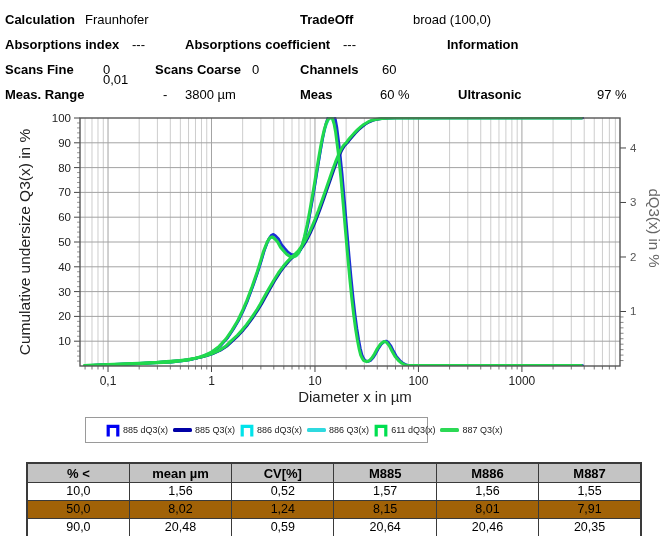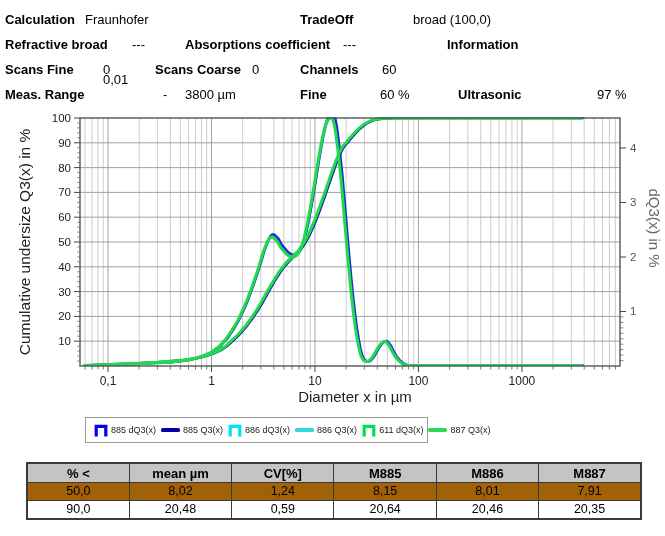--- a/index.html
+++ b/index.html
@@ -1,58 +1,58 @@
 <!DOCTYPE html>
 <html><head>
 <meta charset="utf-8">
 <style>
   html,body{margin:0;padding:0;background:#fff;}
   body{width:665px;height:536px;position:relative;font-family:"Liberation Sans",sans-serif;overflow:hidden;}
   .hdr span{position:absolute;white-space:nowrap;font-size:13px;color:#000000;}
   .hdr .lbl{font-weight:bold;}
   #chart-svg{position:absolute;left:0;top:108px;}
   #legend{position:absolute;left:85px;top:417px;width:343px;height:26px;border:1px solid #9a9a9a;background:#fff;
-          display:flex;align-items:center;padding:0 8px;box-sizing:border-box;gap:5px;}
+          display:flex;align-items:center;padding:0 20px;box-sizing:border-box;gap:5px;}
   .leg-item{display:flex;align-items:center;gap:3px;}
   .leg-item span{font-size:9px;color:#222;white-space:nowrap;}
   .leg-line{display:inline-block;width:19px;height:3.5px;border-radius:1.5px;}
   #result-table{position:absolute;left:26px;top:462px;width:616px;border-collapse:collapse;
                 border:2px solid #3a3a3a;font-size:12.5px;color:#000;table-layout:fixed;}
   #result-table th,#result-table td{border:1px solid #3a3a3a;text-align:center;padding:0;height:17px;line-height:17px;
                 overflow:hidden;white-space:nowrap;}
   #result-table th{background:#c4c4c4;font-weight:bold;font-size:13px;height:18px;}
   #result-table tr.hl td{background:#a16207;}
 </style>
 </head>
 <body>
 
 <div class="hdr">
   <span class="lbl" style="left:5px;top:12px">Calculation</span>
   <span style="left:85px;top:12px">Fraunhofer</span>
   <span class="lbl" style="left:300px;top:12px">TradeOff</span>
   <span style="left:413px;top:12px">broad (100,0)</span>
 
-  <span class="lbl" style="left:5px;top:37px">Refractive broad</span>
+  <span class="lbl" style="left:5px;top:37px">Absorptions index</span>
   <span style="left:132px;top:37px">---</span>
   <span class="lbl" style="left:185px;top:37px">Absorptions coefficient</span>
   <span style="left:343px;top:37px">---</span>
   <span class="lbl" style="left:447px;top:37px">Information</span>
 
   <span class="lbl" style="left:5px;top:62px">Scans Fine</span>
   <span style="left:103px;top:62px">0</span>
   <span class="lbl" style="left:155px;top:62px">Scans Coarse</span>
   <span style="left:252px;top:62px">0</span>
   <span class="lbl" style="left:300px;top:62px">Channels</span>
   <span style="left:382px;top:62px">60</span>
 
   <span class="lbl" style="left:5px;top:87px">Meas. Range</span>
   <span style="left:103px;top:72px">0,01</span>
   <span style="left:163px;top:87px">-</span>
   <span style="left:185px;top:87px">3800 µm</span>
-  <span class="lbl" style="left:300px;top:87px">Fine</span>
+  <span class="lbl" style="left:300px;top:87px">Meas</span>
   <span style="left:380px;top:87px">60 %</span>
   <span class="lbl" style="left:458px;top:87px">Ultrasonic</span>
   <span style="left:597px;top:87px">97 %</span>
 </div>
 
 <svg id="chart-svg" width="665" height="302">
     <line x1="85.06877011068309" y1="10" x2="85.06877011068309" y2="258" stroke="#cdcdcd" stroke-width="1"></line>
     <line x1="91.99594716124025" y1="10" x2="91.99594716124025" y2="258" stroke="#cdcdcd" stroke-width="1"></line>
     <line x1="97.99654086315634" y1="10" x2="97.99654086315634" y2="258" stroke="#cdcdcd" stroke-width="1"></line>
     <line x1="103.28943961947815" y1="10" x2="103.28943961947815" y2="258" stroke="#cdcdcd" stroke-width="1"></line>
@@ -294,20 +294,28 @@
       <tr>
         <th>% &lt;</th>
         <th>mean µm</th>
         <th>CV[%]</th>
         <th>M885</th>
         <th>M886</th>
         <th>M887</th>
       </tr>
     </thead>
   <tbody>
+      <tr>
+        <td>10,0</td>
+        <td>1,56</td>
+        <td>0,52</td>
+        <td>1,57</td>
+        <td>1,56</td>
+        <td>1,55</td>
+      </tr>
       <tr class="hl">
         <td>50,0</td>
         <td>8,02</td>
         <td>1,24</td>
         <td>8,15</td>
         <td>8,01</td>
         <td>7,91</td>
       </tr>
       <tr>
         <td>90,0</td>

